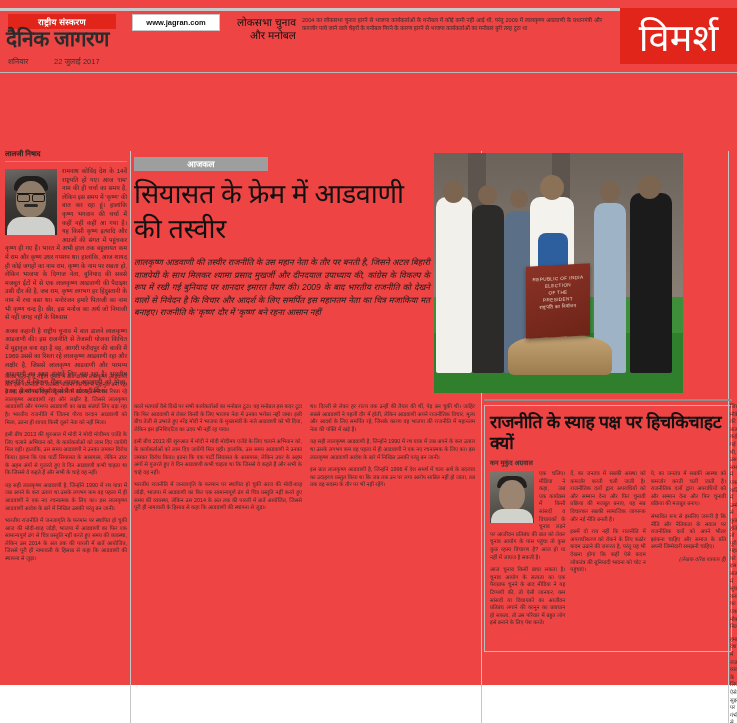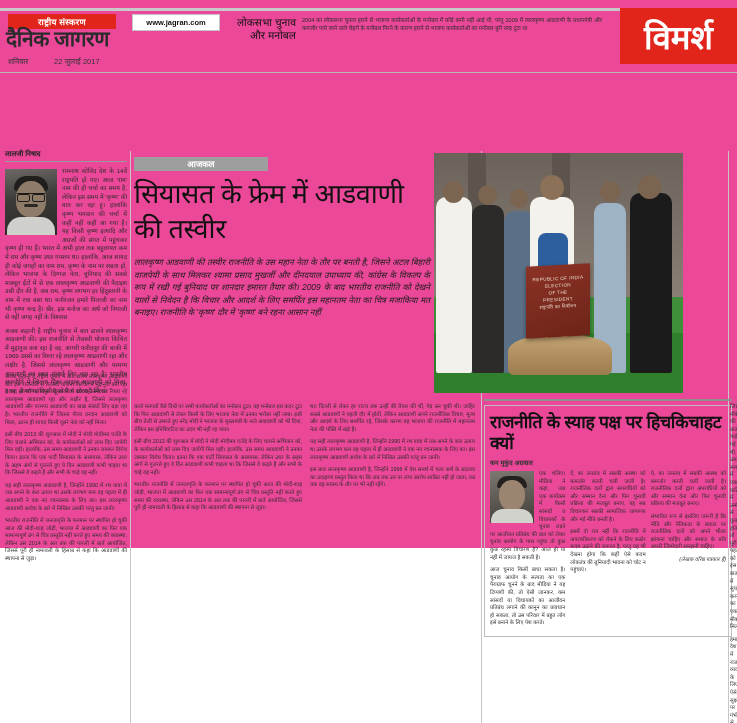--- a/index.html
+++ b/index.html
@@ -2,21 +2,21 @@
 <html lang="hi"><head>
 <meta charset="utf-8">
 <title>Dainik Jagran — Vimarsh</title>
 <style>
   html,body{margin:0;padding:0;background:#ffffff;}
   body{
     width:737px;height:723px;overflow:hidden;
     font-family:"Liberation Sans","DejaVu Sans",sans-serif;
     color:#1a1a1a;
   }
-  .page{position:relative;width:737px;height:548px;background:#ec4899;}
+  .page{position:relative;width:737px;height:685px;background:#ef4444;}
 
   
   .masthead{position:relative;height:72px;border-bottom:1px solid #b9b9b9;}
   .mh-topline{position:absolute;left:0;top:8px;width:737px;height:3px;background:#c9c9c9;}
   .edition-tag{
     position:absolute;left:8px;top:14px;width:108px;height:15px;background:#e1251b;
     color:#fff;font-size:8.5px;font-weight:bold;letter-spacing:.3px;
     display:flex;align-items:center;justify-content:center;
   }
   .site-url{
@@ -36,21 +36,21 @@
     position:absolute;left:232px;top:16px;width:64px;text-align:right;
     font-size:10.5px;font-weight:normal;line-height:13px;color:#111;
   }
   .kicker-body{
     position:absolute;left:302px;top:16px;width:300px;
     font-size:5.6px;line-height:8px;color:#2c2c2c;text-align:justify;
   }
   .mh-redbar{position:absolute;right:0;top:8px;width:117px;height:56px;background:#e1251b;}
   .mh-section{
     position:absolute;right:0;top:8px;width:117px;height:56px;
-    color:#fff;font-size:33px;font-weight:bold;
+    color:#fff;font-size:38px;font-weight:normal;
     display:flex;align-items:center;justify-content:center;overflow:hidden;
   }
 
   
   .content{position:relative;width:737px;height:648px;}
 
   .col-rule{position:absolute;top:78px;width:1px;height:612px;background:#c6c6c6;}
 
   
   .sidebar{position:absolute;left:5px;top:76px;width:122px;}
@@ -116,21 +116,21 @@
     letter-spacing:.4px;box-shadow:0 2px 4px rgba(0,0,0,.4);
   }
   .lp-table{
     position:absolute;left:74px;bottom:18px;width:104px;height:40px;
     background:linear-gradient(180deg,#c4a373,#9c7b4e);border-radius:40% 40% 6px 6px;
   }
 
   
   .sec2{position:absolute;left:484px;top:332px;width:248px;}
   .sec2-rule{position:absolute;left:484px;top:326px;width:248px;height:2px;background:#8e8e8e;}
-  .sec2-box{border:1px solid #bdbdbd;padding:6px 5px 4px;}
+  .sec2-box{border:1px solid #bdbdbd;padding:6px 5px 19px;}
   .sec2-headline{font-size:17.5px;line-height:21px;font-weight:bold;color:#111;letter-spacing:-.3px;}
   .sec2-byline{font-size:6.5px;font-weight:bold;color:#333;margin:4px 0 3px;}
 
   
   .tcol{position:absolute;font-size:5.4px;line-height:7.6px;text-align:justify;color:#2d2d2d;}
   .tcol p{margin:0 0 5px;}
   .credit{font-size:5.4px;font-style:italic;text-align:right;color:#333;margin-top:3px;}
 
   .author-thumb{
     float:left;width:44px;height:52px;margin:1px 5px 2px 0;

